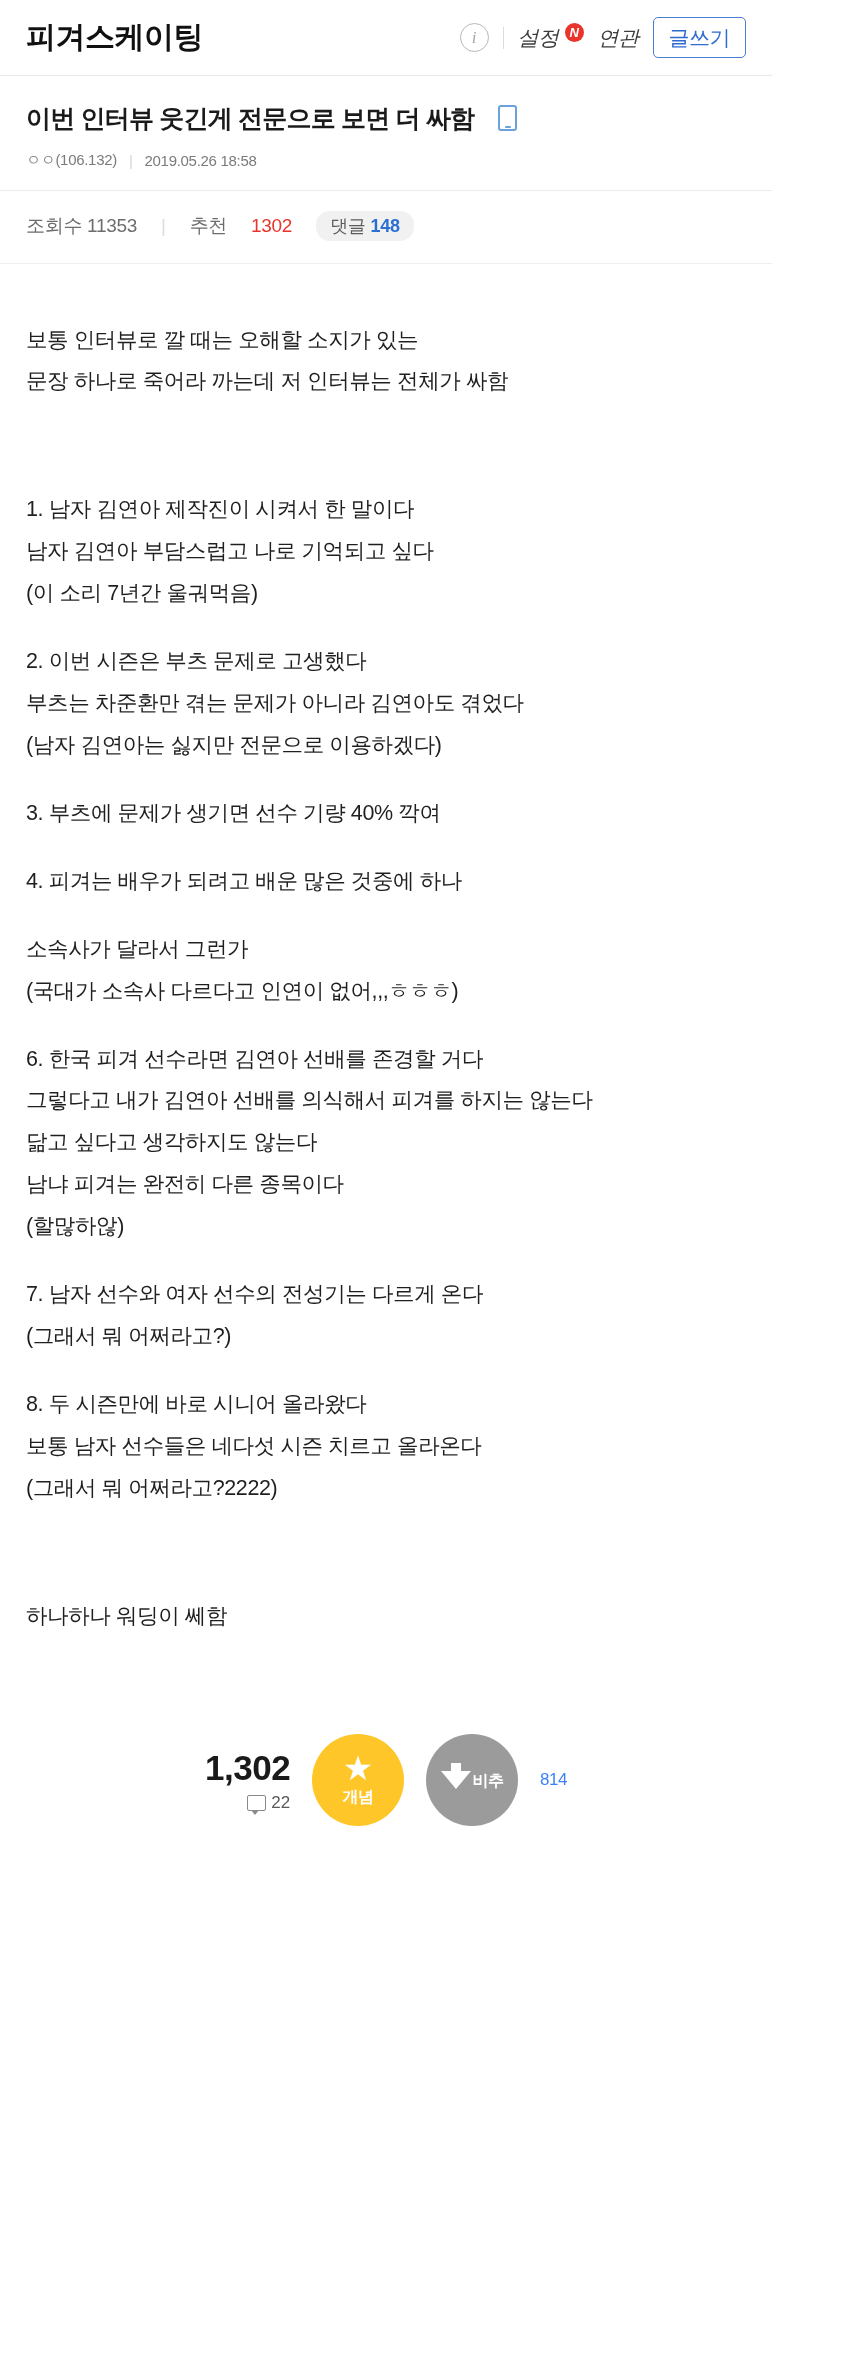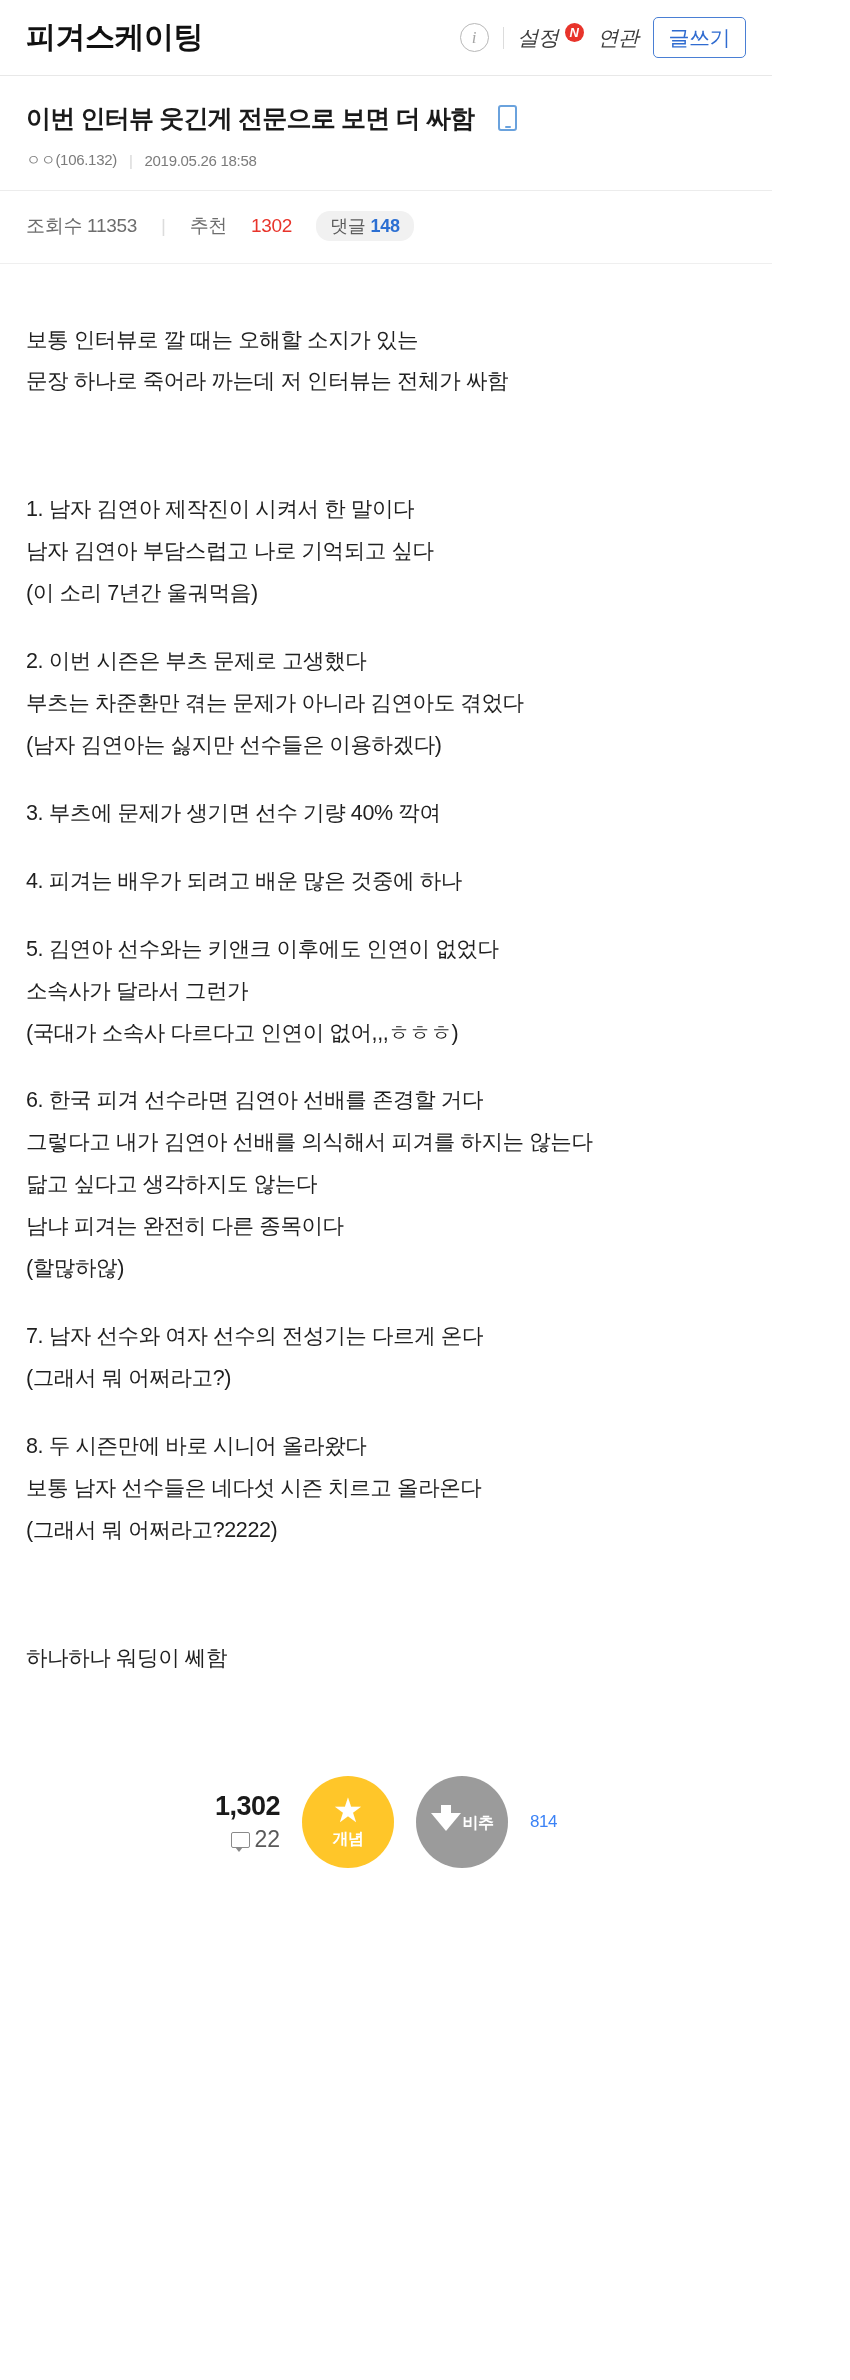--- a/index.html
+++ b/index.html
@@ -200,28 +200,28 @@
     display: flex;
     align-items: center;
     justify-content: center;
     gap: 22px;
   }
   .vote-count-col {
     text-align: right;
     line-height: 1.2;
   }
   .vote-count-col .big {
-    font-size: 27px;
+    font-size: 35px;
     font-weight: bold;
     color: #1a1a1a;
     letter-spacing: -0.5px;
   }
   .vote-sub {
     margin-top: 4px;
-    font-size: 23px;
+    font-size: 17px;
     color: #5a5a5a;
     display: flex;
     align-items: center;
     justify-content: flex-end;
     gap: 5px;
   }
   .mini-comment-icon {
     width: 17px;
     height: 14px;
     border: 1.5px solid #8a8a8a;
@@ -348,27 +348,26 @@
   <div class="post-body">
       <p>보통 인터뷰로 깔 때는 오해할 소지가 있는</p>
       <p>문장 하나로 죽어라 까는데 저 인터뷰는 전체가 싸함</p>
       <div class="gap-lg"></div>
       <p>1. 남자 김연아 제작진이 시켜서 한 말이다</p>
       <p>남자 김연아 부담스럽고 나로 기억되고 싶다</p>
       <p>(이 소리 7년간 울궈먹음)</p>
       <div class="gap-sm"></div>
       <p>2. 이번 시즌은 부츠 문제로 고생했다</p>
       <p>부츠는 차준환만 겪는 문제가 아니라 김연아도 겪었다</p>
-      <p>(남자 김연아는 싫지만 선수들은 이용하겠다)</p>
+      <p>(남자 김연아는 싫지만 전문으로 이용하겠다)</p>
       <div class="gap-sm"></div>
       <p>3. 부츠에 문제가 생기면 선수 기량 40% 깍여</p>
       <div class="gap-sm"></div>
       <p>4. 피겨는 배우가 되려고 배운 많은 것중에 하나</p>
       <div class="gap-sm"></div>
-      <p>5. 김연아 선수와는 키앤크 이후에도 인연이 없었다</p>
       <p>소속사가 달라서 그런가</p>
       <p>(국대가 소속사 다르다고 인연이 없어,,,ㅎㅎㅎ)</p>
       <div class="gap-sm"></div>
       <p>6. 한국 피겨 선수라면 김연아 선배를 존경할 거다</p>
       <p>그렇다고 내가 김연아 선배를 의식해서 피겨를 하지는 않는다</p>
       <p>닮고 싶다고 생각하지도 않는다</p>
       <p>남냐 피겨는 완전히 다른 종목이다</p>
       <p>(할많하않)</p>
       <div class="gap-sm"></div>
       <p>7. 남자 선수와 여자 선수의 전성기는 다르게 온다</p>

